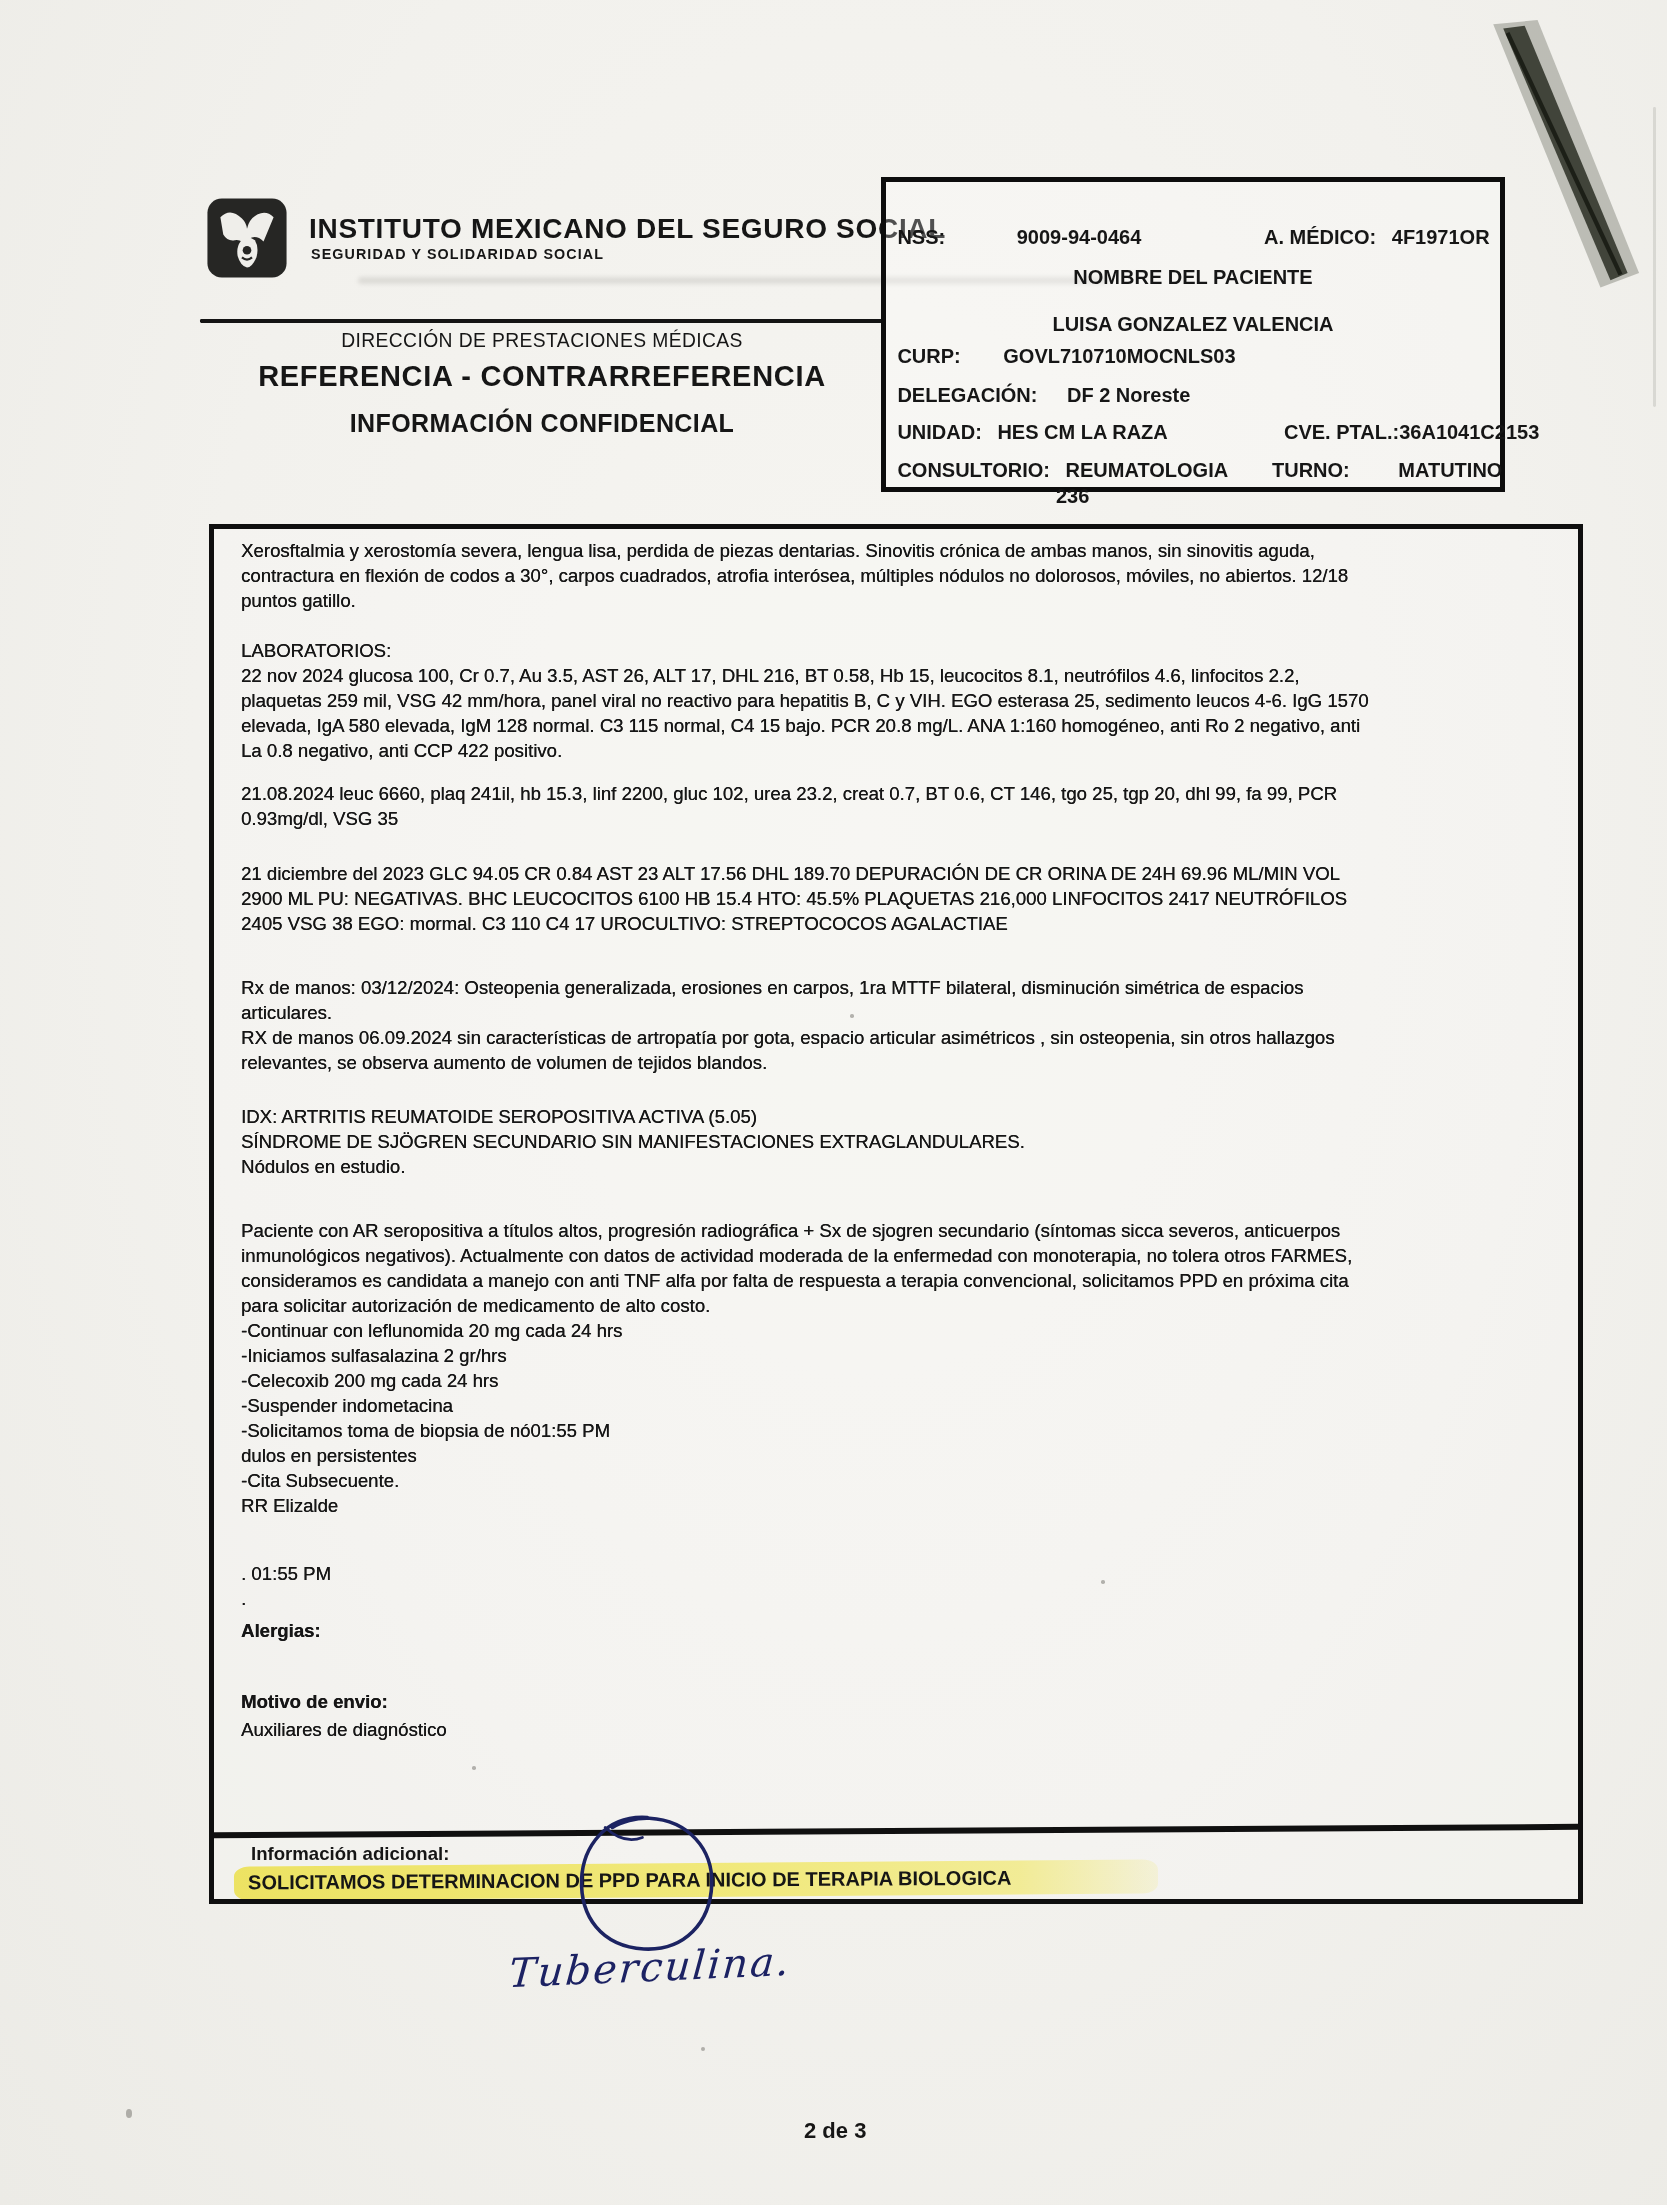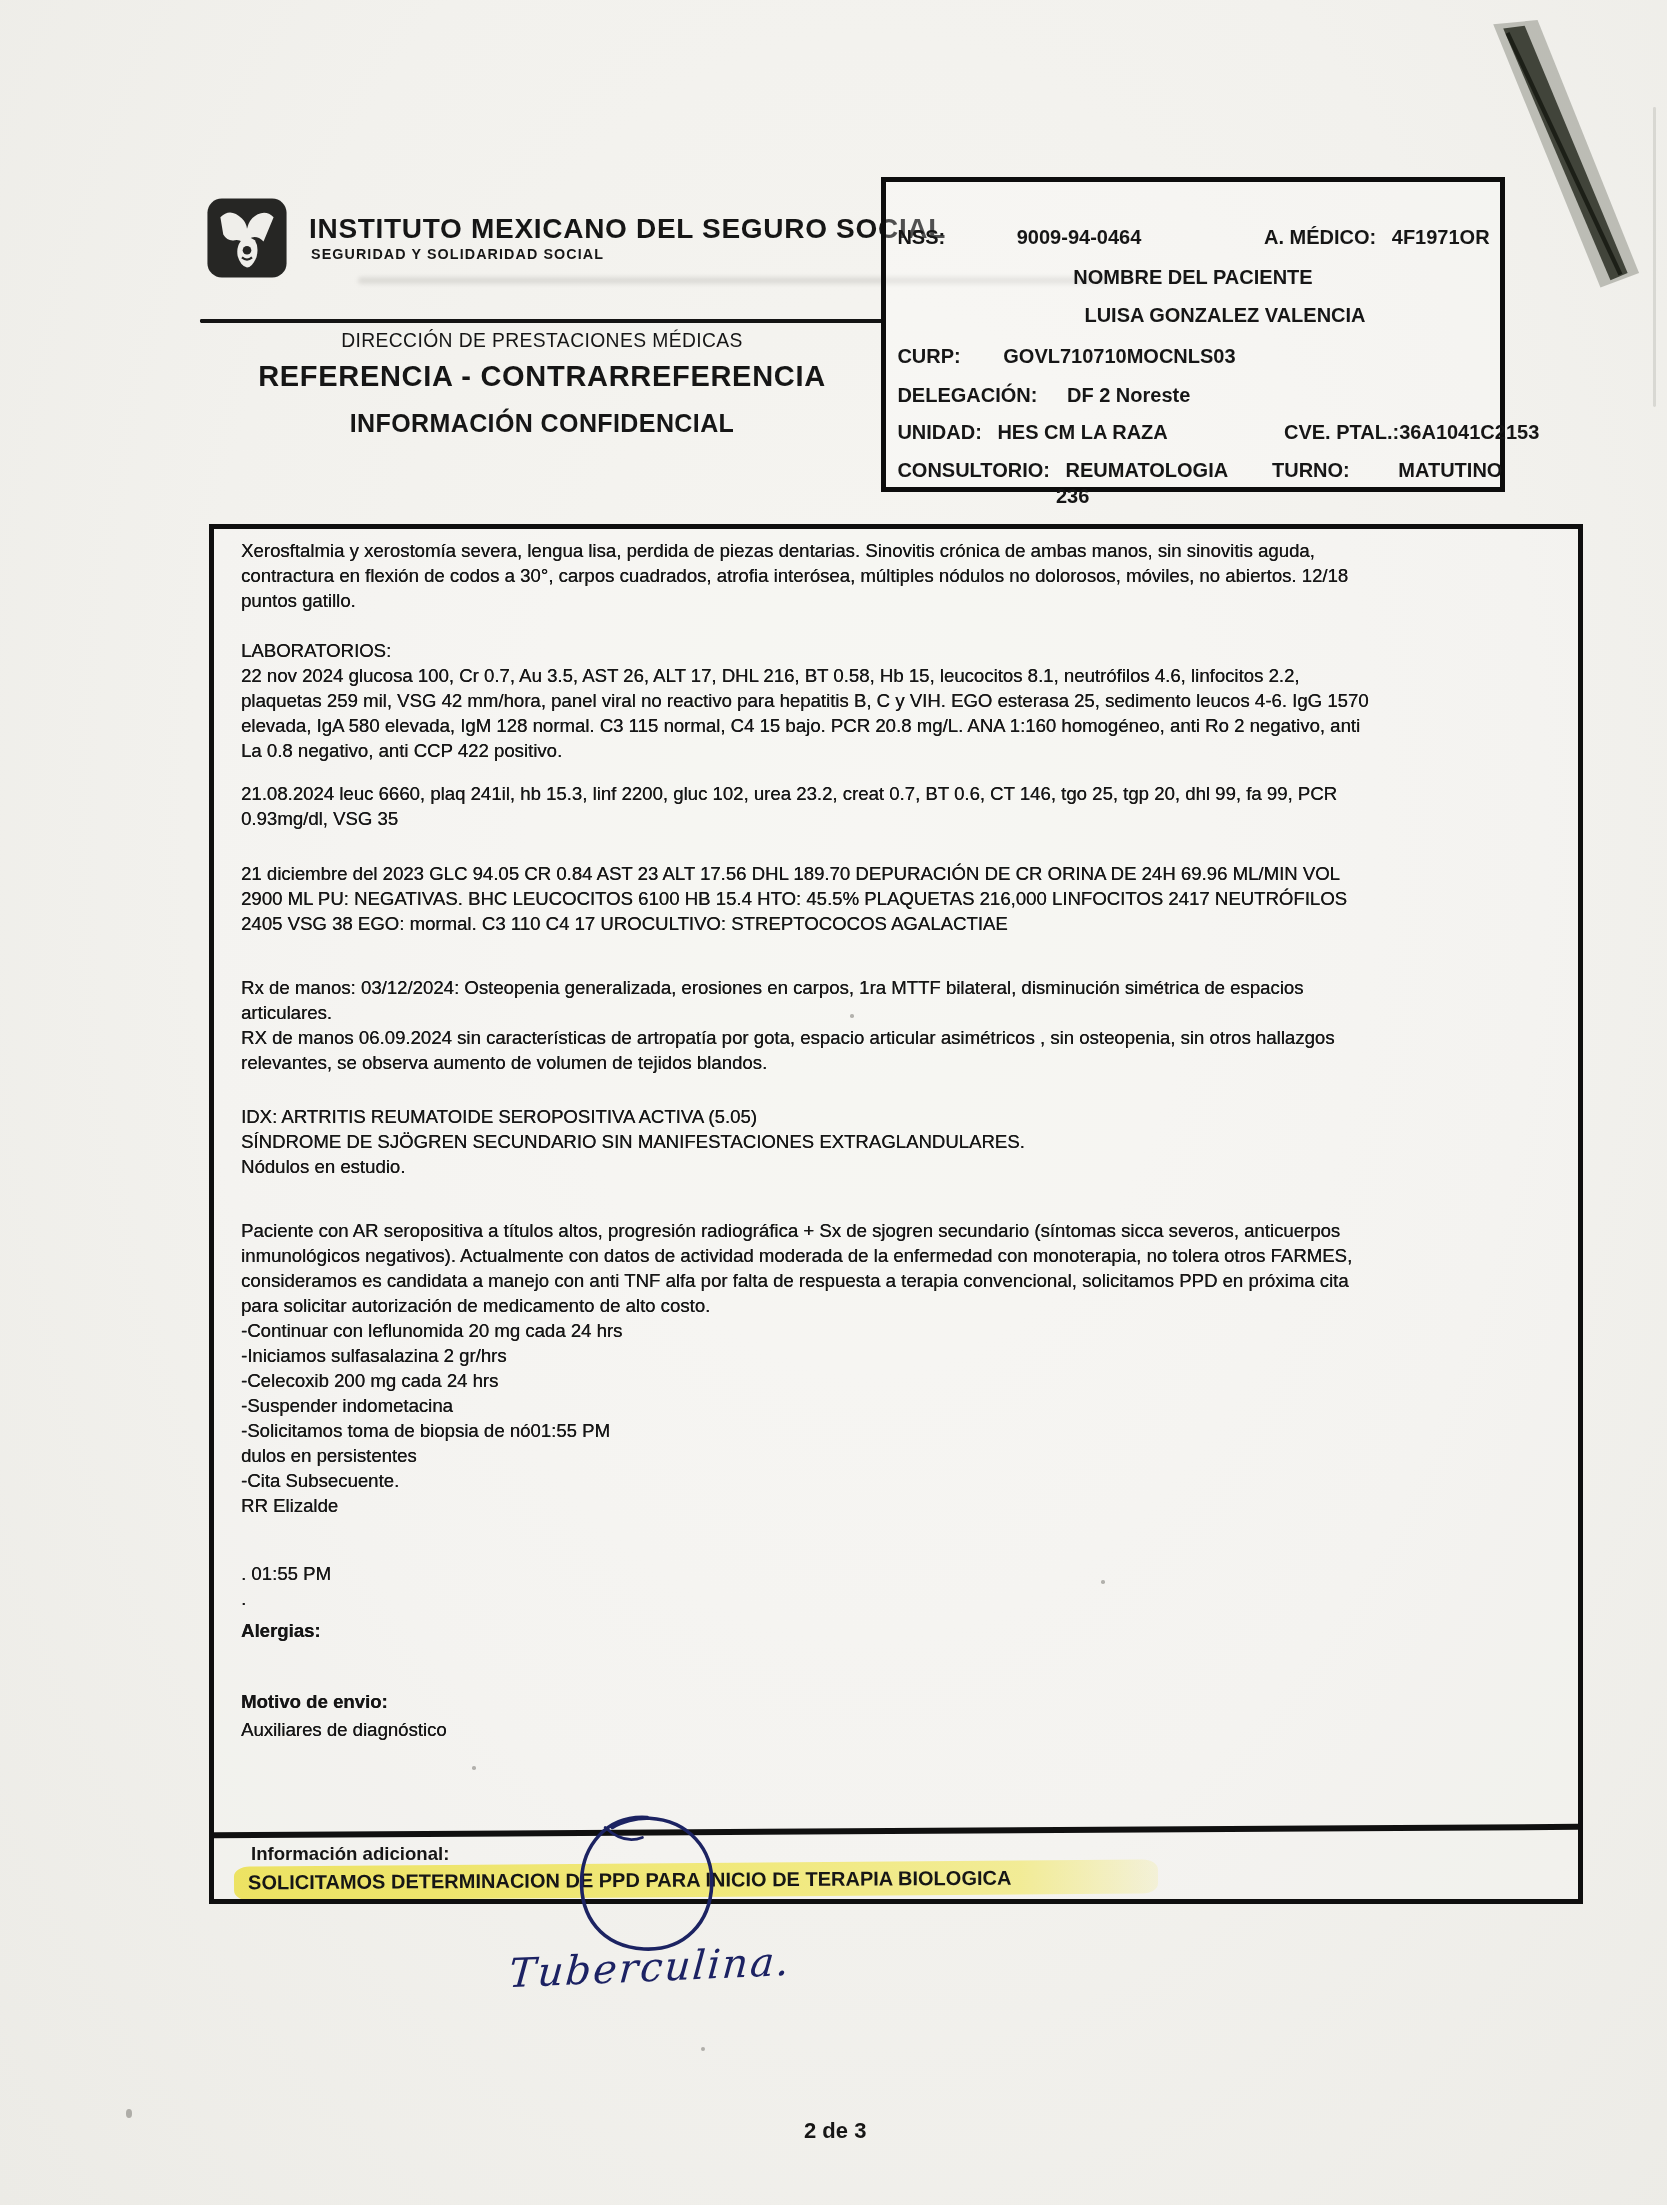--- a/index.html
+++ b/index.html
@@ -78,21 +78,21 @@
   <div class="abs patient-box">
     <div class="pb-row" style="left:11.4px;top:44px;">
       <span>NSS:</span>
       <span style="margin-left:66px;">9009-94-0464</span>
     </div>
     <div class="pb-row" style="left:378px;top:44px;">
       <span>A. MÉDICO:</span>
       <span class="pb-val">4F1971OR</span>
     </div>
     <div class="pb-row pb-center" style="top:84px;">NOMBRE DEL PACIENTE</div>
-    <div class="pb-row pb-center" style="top:122px;padding-left:32px;">LUISA GONZALEZ VALENCIA</div>
+    <div class="pb-row pb-center" style="top:131px;">LUISA GONZALEZ VALENCIA</div>
     <div class="pb-row" style="left:11.4px;top:163px;">
       <span>CURP:</span>
       <span style="margin-left:37px;">GOVL710710MOCNLS03</span>
     </div>
     <div class="pb-row" style="left:11.4px;top:202px;">
       <span>DELEGACIÓN:</span>
       <span style="margin-left:24px;">DF 2 Noreste</span>
     </div>
     <div class="pb-row" style="left:11.4px;top:239px;">
       <span>UNIDAD:</span>

